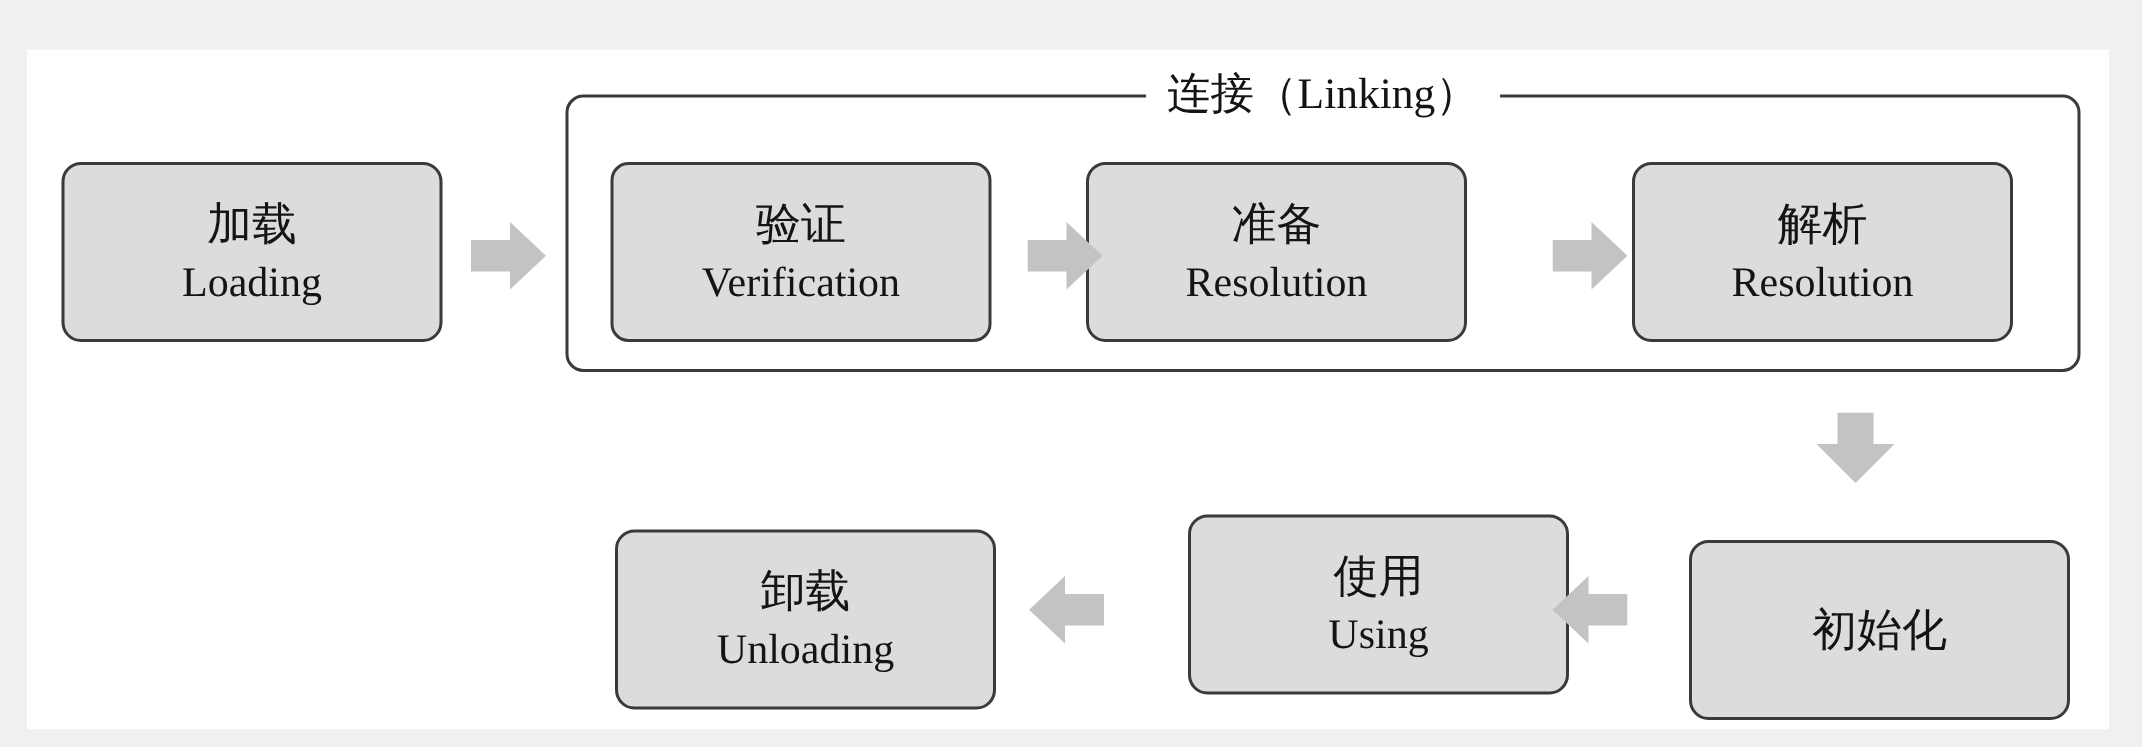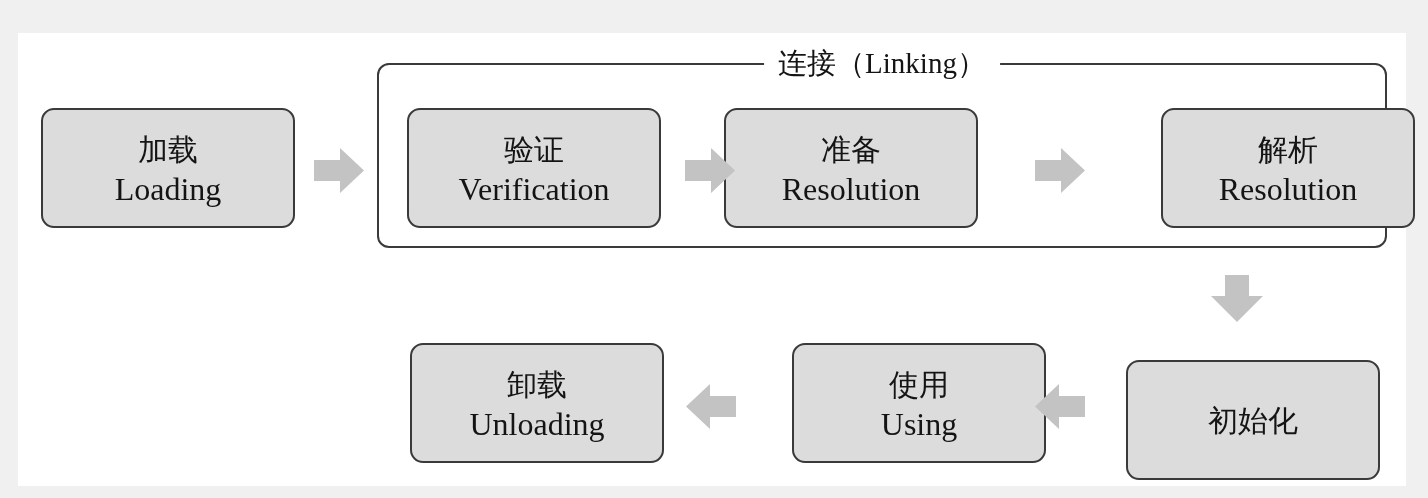--- a/index.html
+++ b/index.html
@@ -54,21 +54,21 @@
     background: var(--box-fill);
     border: 2px solid var(--box-border);
     border-radius: 13px;
     display: flex;
     flex-direction: column;
     align-items: center;
     justify-content: center;
     text-align: center;
   }
   .stage-zh { font-size: 30px; line-height: 41px; }
-  .stage-en { font-size: 32px; line-height: 38px; }
+  .stage-en { font-size: 28px; line-height: 38px; }
   .arrow {
     position: absolute;
     color: var(--arrow-fill);
     line-height: 0;
   }
   .arrow svg { display: block; }
 </style>
 </head>
 <body>
 
@@ -77,45 +77,45 @@
 
   <div class="linking-group">
     <div class="linking-label">连接（Linking）</div>
   </div>
 
   <div class="stage-box" style="left:41px; top:108px;justify-content:center;">
     <div class="stage-zh">加载</div>
     <div class="stage-en">Loading</div>
   </div>
 
-  <div class="stage-box" style="left:407px; top:108px;">
+  <div class="stage-box" style="left:407px; top:108px;border-radius:12px;">
     <div class="stage-zh">验证</div>
     <div class="stage-en">Verification</div>
   </div>
 
   <div class="stage-box" style="left:724px; top:108px;">
     <div class="stage-zh">准备</div>
     <div class="stage-en">Resolution</div>
   </div>
 
-  <div class="stage-box" style="left:1161px; top:108px;">
+  <div class="stage-box" style="left:1088px; top:108px;">
     <div class="stage-zh">解析</div>
     <div class="stage-en">Resolution</div>
   </div>
 
   <div class="stage-box" style="left:1102px; top:360px;margin-left:24px;">
     <div class="stage-zh">初始化</div>
   </div>
 
   <div class="stage-box" style="left:792px; top:343px;">
     <div class="stage-zh">使用</div>
     <div class="stage-en">Using</div>
   </div>
 
-  <div class="stage-box" style="left:410px; top:343px;">
+  <div class="stage-box" style="left:410px; top:353px;">
     <div class="stage-zh">卸载</div>
     <div class="stage-en">Unloading</div>
   </div>
 
   <div class="arrow" style="left:314px; top:148px;">
     <svg width="50" height="45" viewBox="0 0 50 45">
       <polygon fill="currentColor" points="0,12 26,12 26,0 50,22.5 26,45 26,33 0,33"></polygon>
     </svg>
   </div>
   <div class="arrow" style="left:685px; top:148px;">

